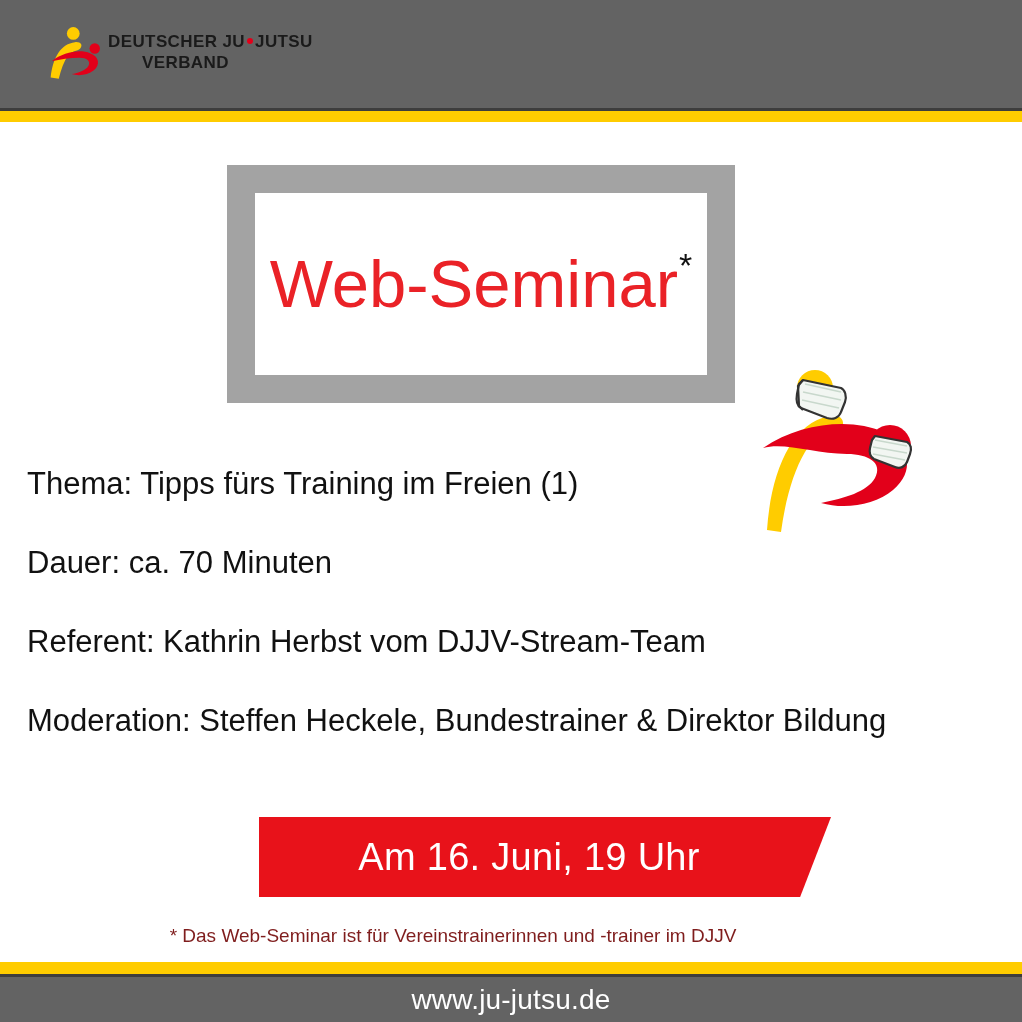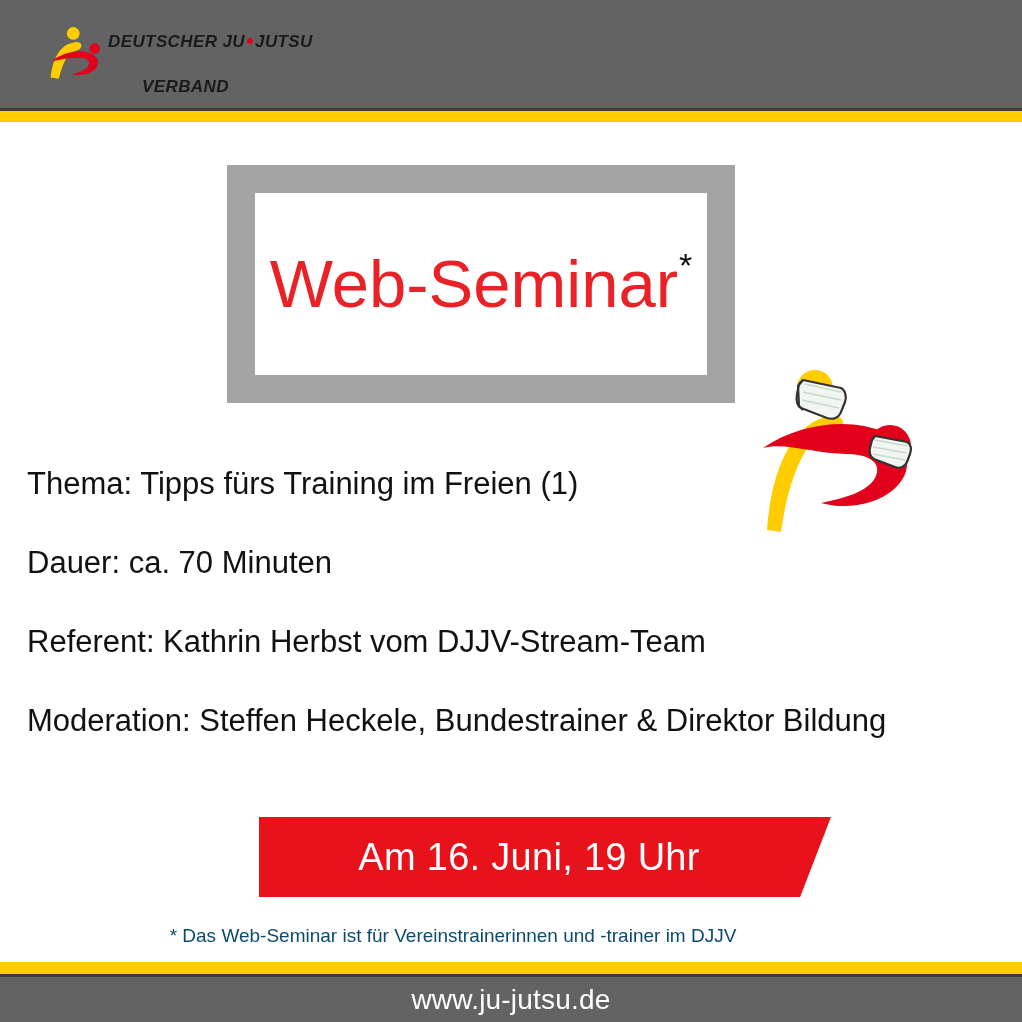--- a/index.html
+++ b/index.html
@@ -51,27 +51,26 @@
     position: absolute;
     left: 0; top: 0;
     width: 58px; height: 58px;
   }
   .logo-text {
     position: absolute;
     left: 62px; top: 8px;
     width: 180px;
     color: #1a1a1a;
     font-weight: bold;
-    font-style: italic;
     font-size: 17px;
     line-height: 21px;
     letter-spacing: 0.4px;
     white-space: nowrap;
   }
-  .logo-line2 { padding-left: 34px; margin-top: 24px; }
+  .logo-line2 { padding-left: 34px; }
   .logo-dot {
     display: inline-block;
     width: 6px; height: 6px;
     background: #e2001a;
     border-radius: 50%;
     vertical-align: 3px;
     margin: 0 2px;
   }
 
   
@@ -154,21 +153,21 @@
     letter-spacing: 0.3px;
     white-space: nowrap;
   }
 
   
   .footnote {
     position: absolute;
     left: 0; top: 925px;
     width: 906px;
     text-align: center;
-    color: #0c4a6e;
+    color: #7f1d1d;
     font-size: 19px;
     white-space: nowrap;
   }
 
   
   .footer-yellow {
     position: absolute;
     left: 0; top: 962px;
     width: 1022px;
     height: 12px;

